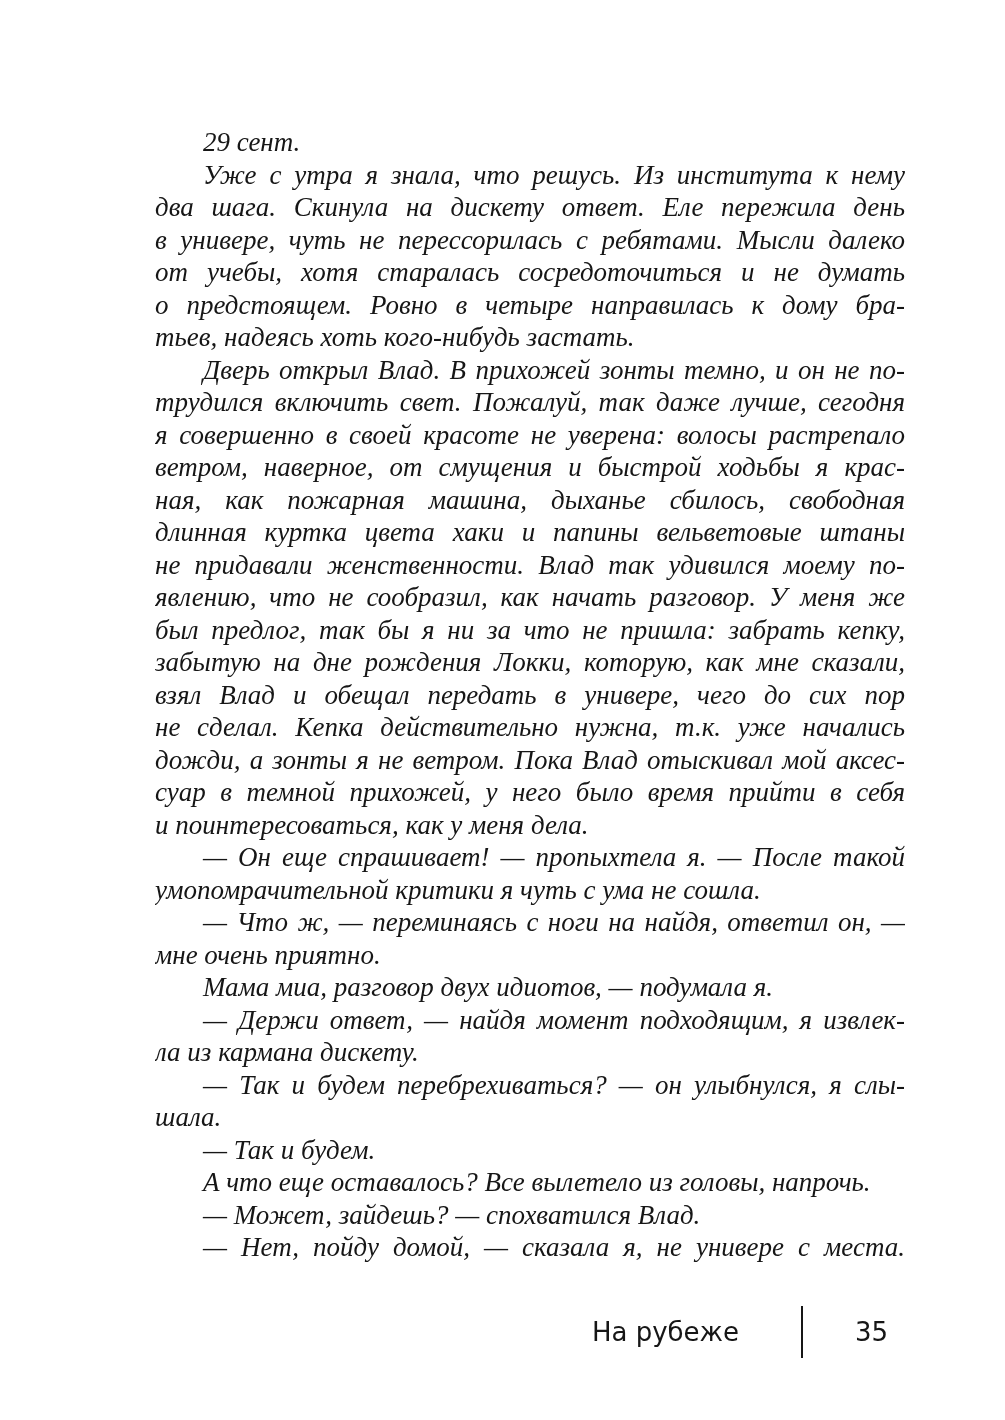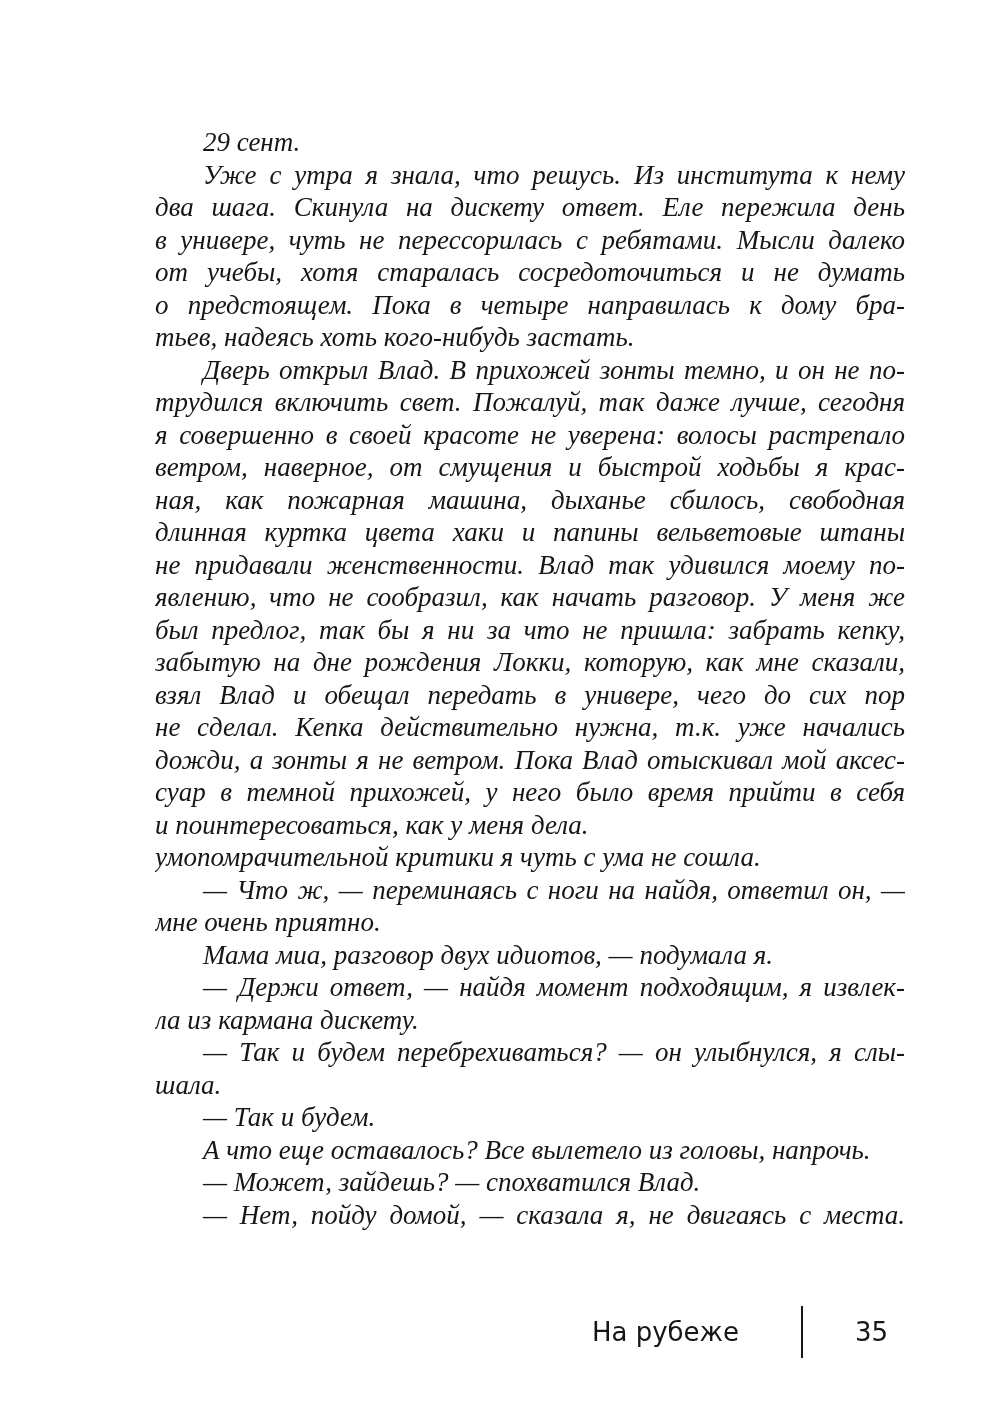--- a/index.html
+++ b/index.html
@@ -72,49 +72,50 @@
 <body>
 
 <div class="page">
 
   <main class="text-block">
       <div class="line indent">29 сент.</div>
       <div class="line indent just">Уже с утра я знала, что решусь. Из института к нему</div>
       <div class="line just">два шага. Скинула на дискету ответ. Еле пережила день</div>
       <div class="line just">в универе, чуть не перессорилась с ребятами. Мысли далеко</div>
       <div class="line just">от учебы, хотя старалась сосредоточиться и не думать</div>
-      <div class="line just">о предстоящем. Пока в четыре направилась к дому бра-</div>
+      <div class="line just">о предстоящем. Ровно в четыре направилась к дому бра-</div>
       <div class="line">тьев, надеясь хоть кого-нибудь застать.</div>
       <div class="line indent just">Дверь открыл Влад. В прихожей зонты темно, и он не по-</div>
       <div class="line just">трудился включить свет. Пожалуй, так даже лучше, сегодня</div>
       <div class="line just">я совершенно в своей красоте не уверена: волосы растрепало</div>
       <div class="line just">ветром, наверное, от смущения и быстрой ходьбы я крас-</div>
       <div class="line just">ная, как пожарная машина, дыханье сбилось, свободная</div>
       <div class="line just">длинная куртка цвета хаки и папины вельветовые штаны</div>
       <div class="line just">не придавали женственности. Влад так удивился моему по-</div>
       <div class="line just">явлению, что не сообразил, как начать разговор. У меня же</div>
       <div class="line just">был предлог, так бы я ни за что не пришла: забрать кепку,</div>
       <div class="line just">забытую на дне рождения Локки, которую, как мне сказали,</div>
       <div class="line just">взял Влад и обещал передать в универе, чего до сих пор</div>
       <div class="line just">не сделал. Кепка действительно нужна, т.к. уже начались</div>
       <div class="line just">дожди, а зонты я не ветром. Пока Влад отыскивал мой аксес-</div>
       <div class="line just">суар в темной прихожей, у него было время прийти в себя</div>
       <div class="line">и поинтересоваться, как у меня дела.</div>
+      <div class="line indent just">— Он еще спрашивает! — пропыхтела я. — После такой</div>
       <div class="line">умопомрачительной критики я чуть с ума не сошла.</div>
       <div class="line indent just">— Что ж, — переминаясь с ноги на найдя, ответил он, —</div>
       <div class="line">мне очень приятно.</div>
       <div class="line indent">Мама миа, разговор двух идиотов, — подумала я.</div>
       <div class="line indent just">— Держи ответ, — найдя момент подходящим, я извлек-</div>
       <div class="line">ла из кармана дискету.</div>
       <div class="line indent just">— Так и будем перебрехиваться? — он улыбнулся, я слы-</div>
       <div class="line">шала.</div>
       <div class="line indent">— Так и будем.</div>
       <div class="line indent">А что еще оставалось? Все вылетело из головы, напрочь.</div>
       <div class="line indent">— Может, зайдешь? — спохватился Влад.</div>
-      <div class="line indent just">— Нет, пойду домой, — сказала я, не двигаясь с места.</div>
+      <div class="line indent just">— Нет, пойду домой, — сказала я, не универе с места.</div>
     </main>
 
   <footer class="page-footer">
     <span class="running-title">На рубеже</span>
     <span class="footer-divider"></span>
     <span class="page-number">35</span>
   </footer>
 
 </div>
 

